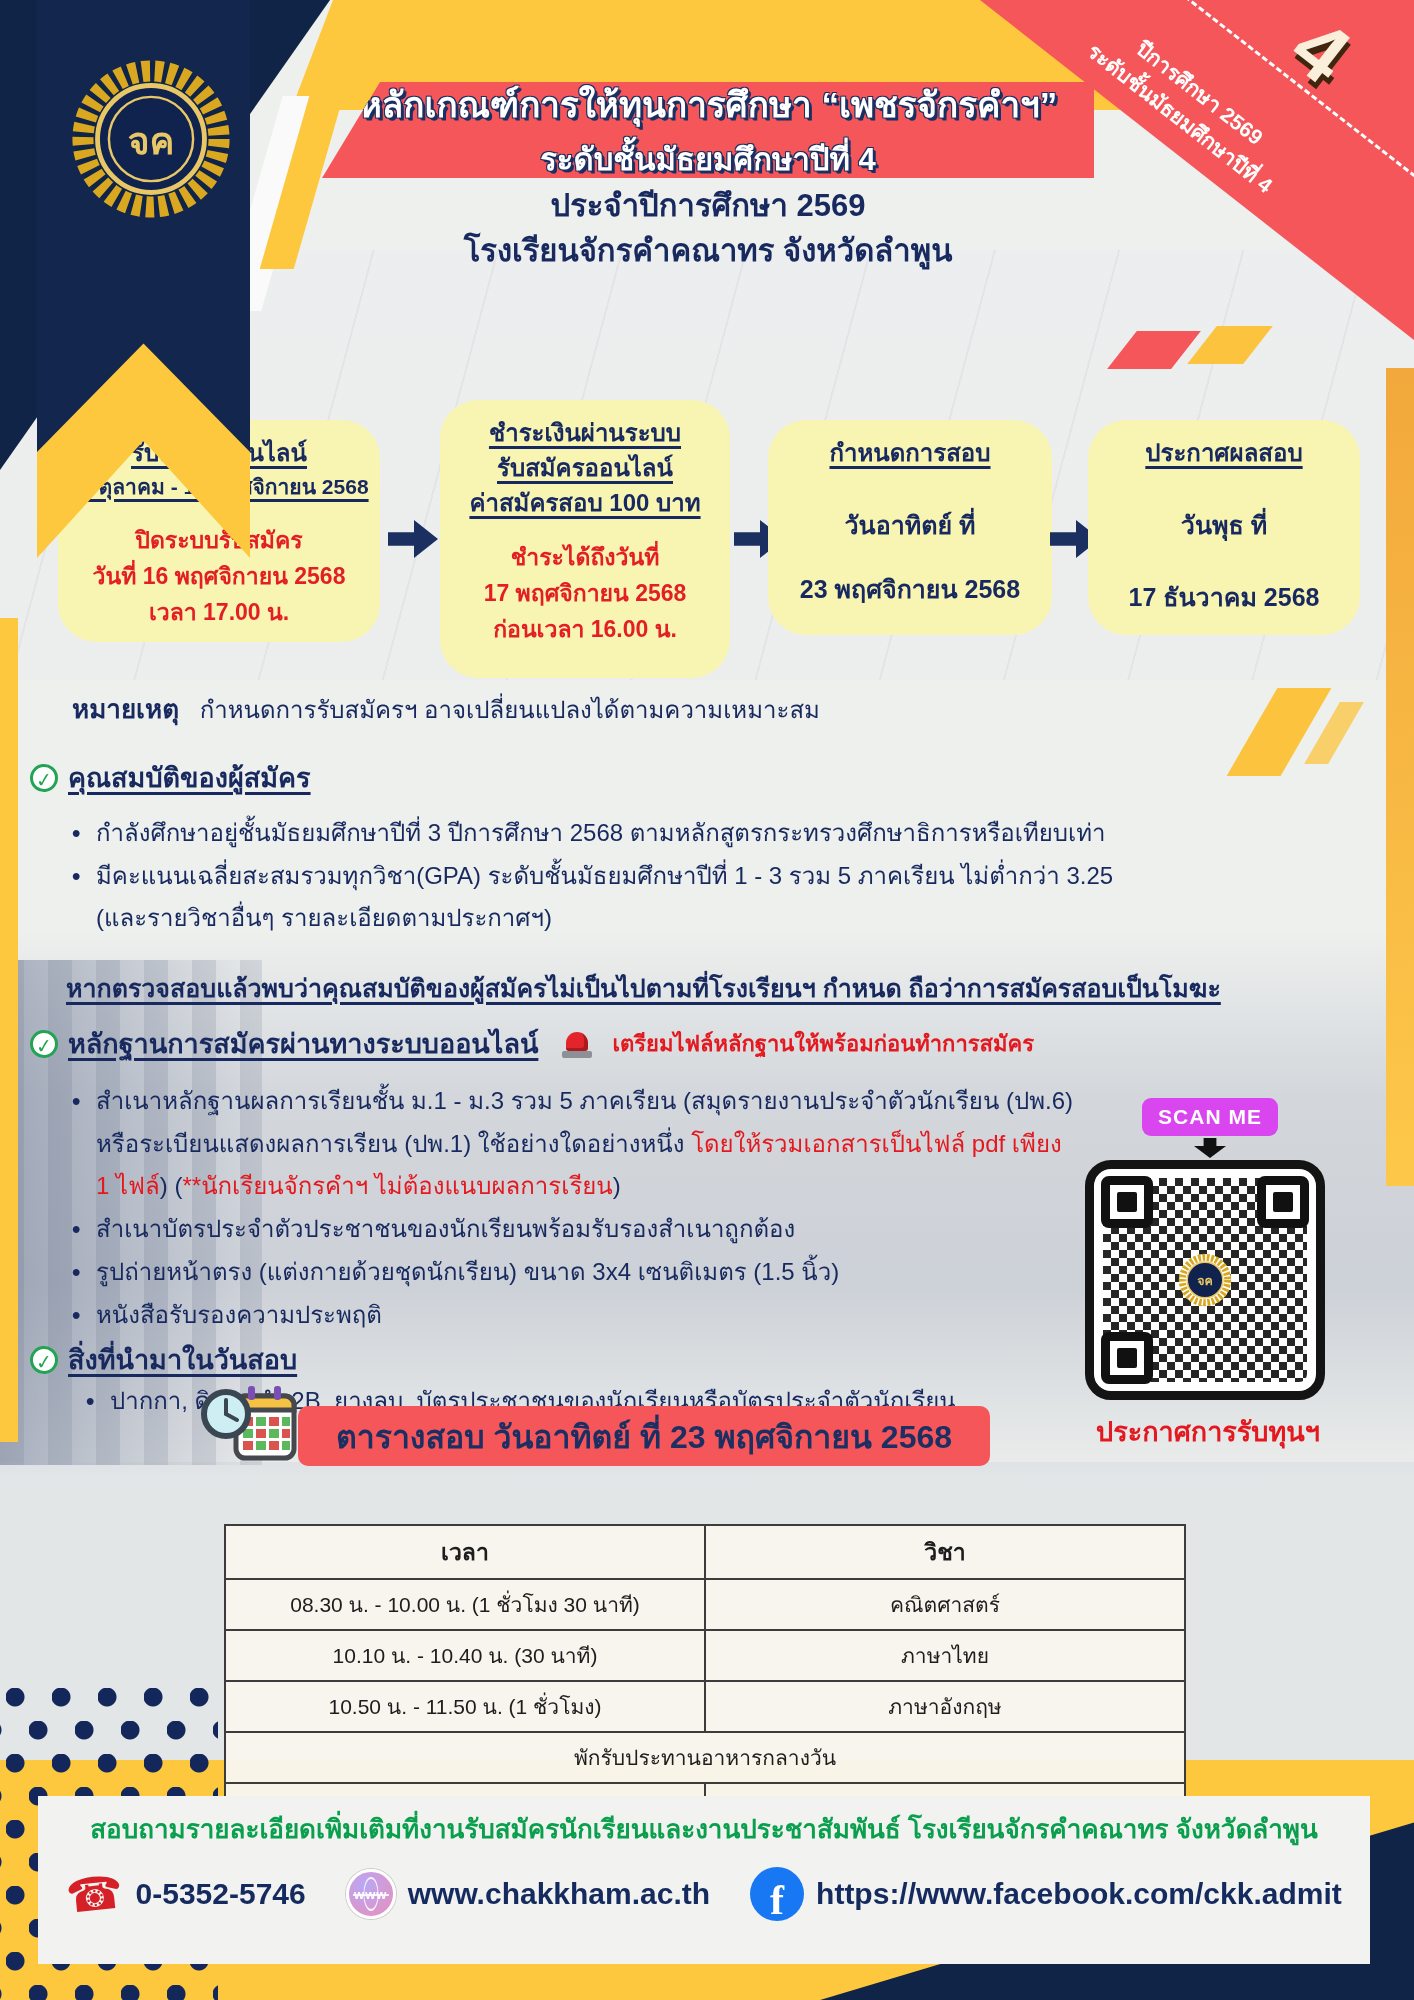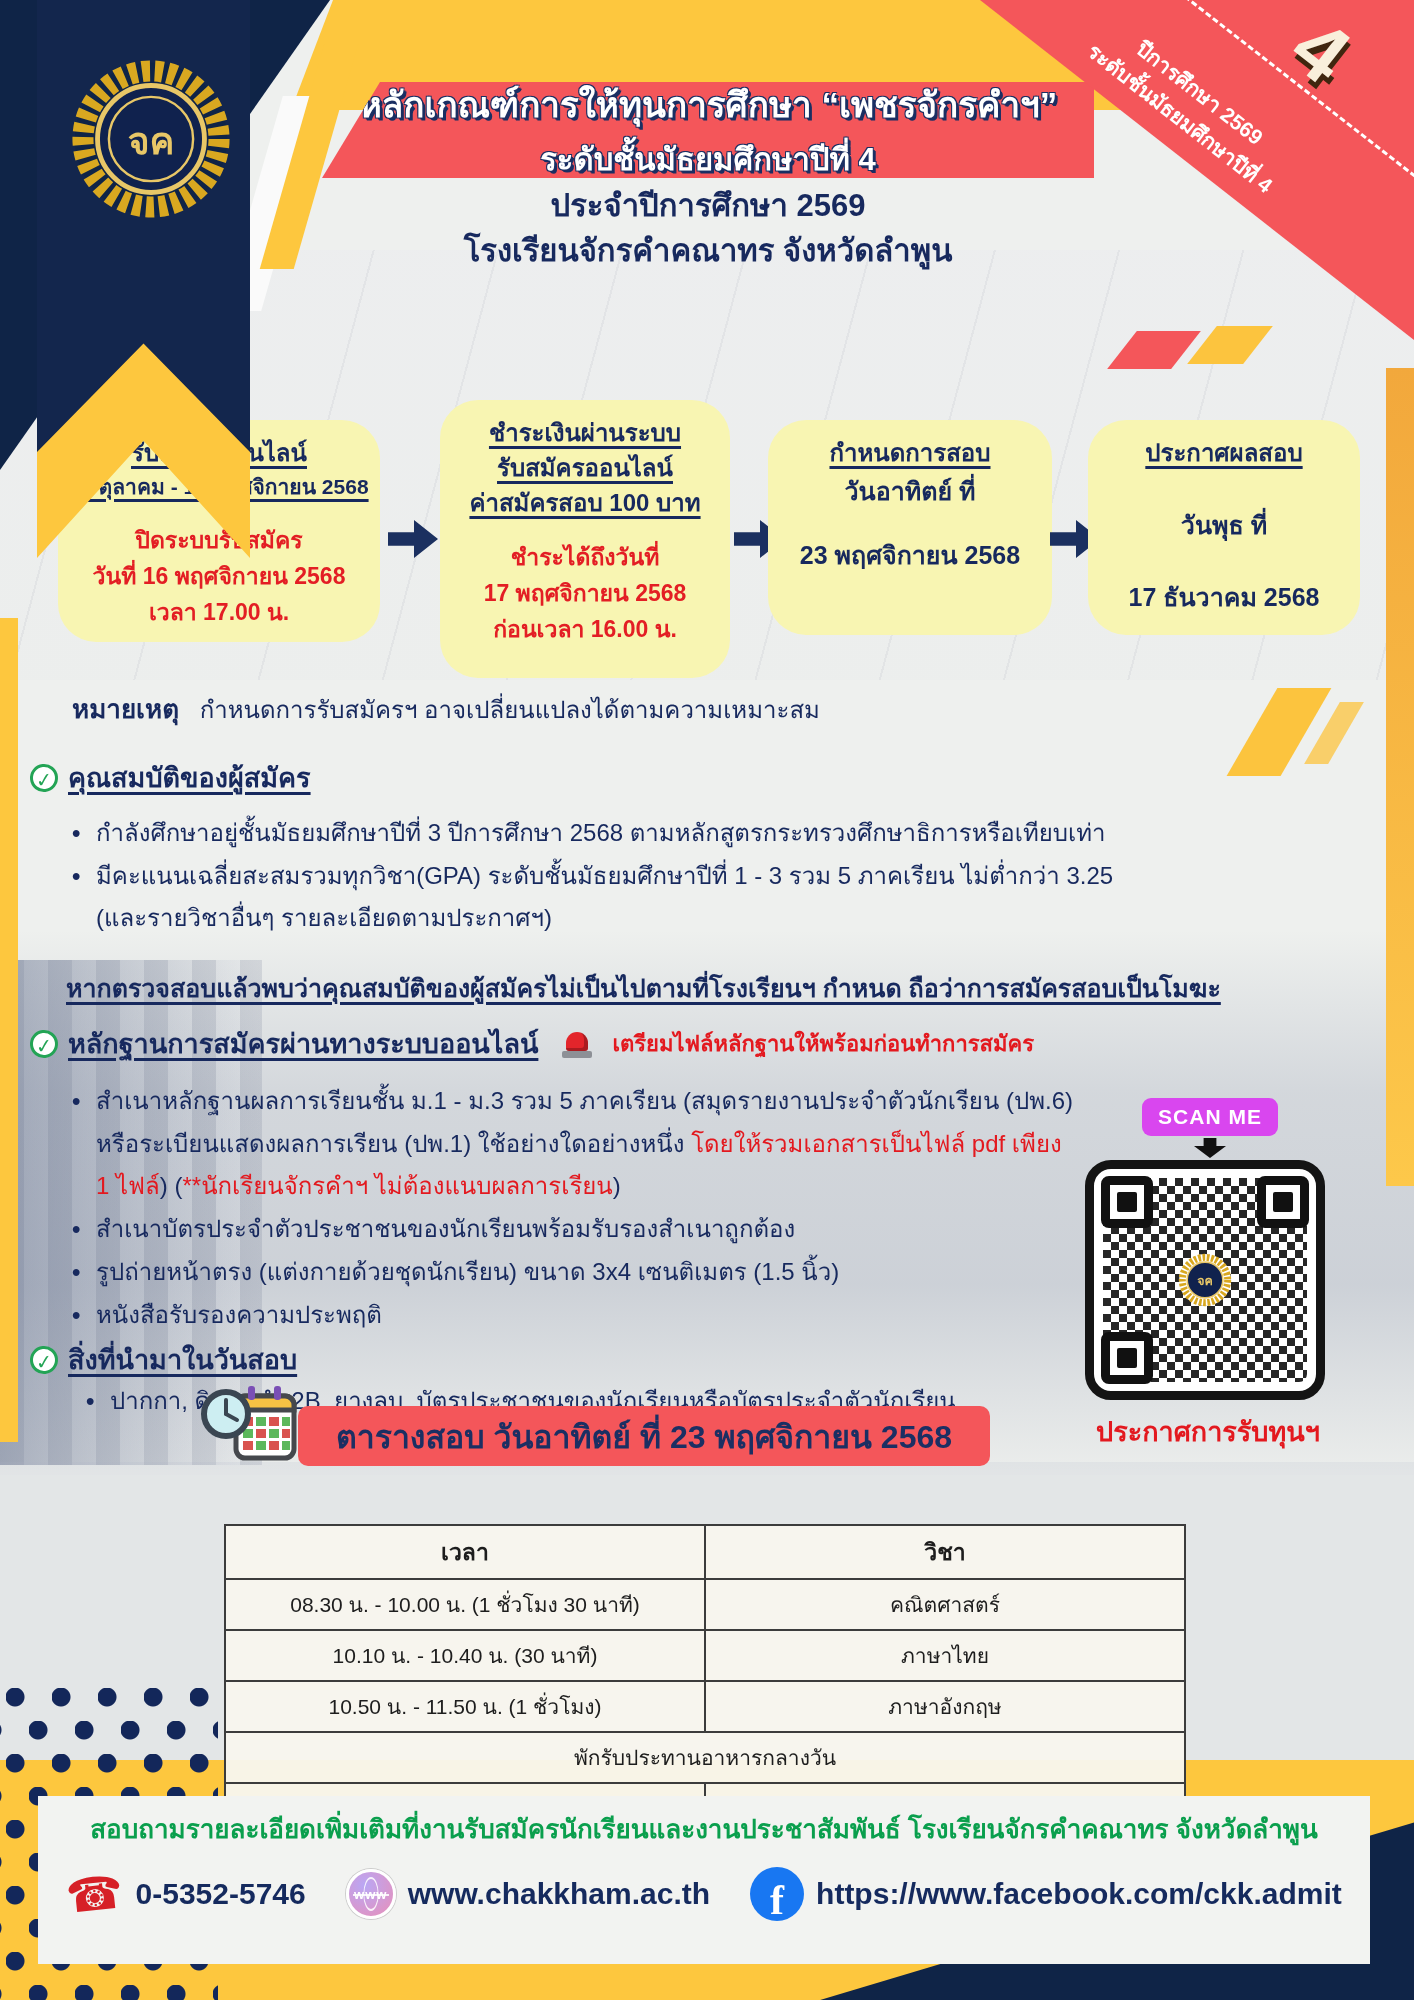--- a/index.html
+++ b/index.html
@@ -226,21 +226,21 @@
     <div class="bt">ค่าสมัครสอบ 100 บาท</div>
     <div class="detail-red">
       <div>ชำระได้ถึงวันที่</div>
       <div>17 พฤศจิกายน 2568</div>
       <div>ก่อนเวลา 16.00 น.</div>
     </div>
   </div>
   <div class="abs arrow ar2"></div>
   <div class="abs tbox box3">
     <div class="bt">กำหนดการสอบ</div>
-    <div class="detail-navy" style="">วันอาทิตย์  ที่</div>
+    <div class="detail-navy" style="margin-top:34px;">วันอาทิตย์  ที่</div>
     <div class="detail-navy" style="margin-top:24px;">23 พฤศจิกายน 2568</div>
   </div>
   <div class="abs arrow ar3"></div>
   <div class="abs tbox box4">
     <div class="bt">ประกาศผลสอบ</div>
     <div class="detail-navy" style="margin-top:34px;">วันพุธ  ที่</div>
     <div class="detail-navy" style="margin-top:32px;">17 ธันวาคม 2568</div>
   </div>
 
   <div class="abs note-line">

